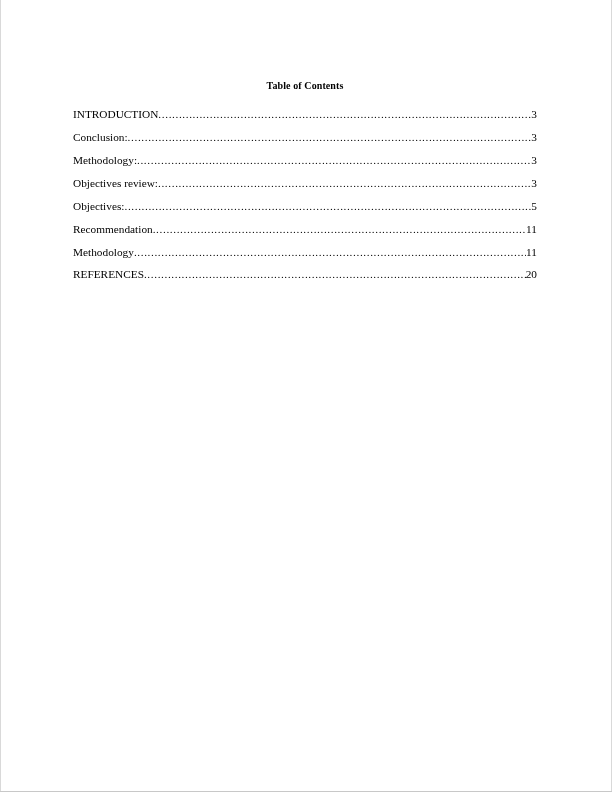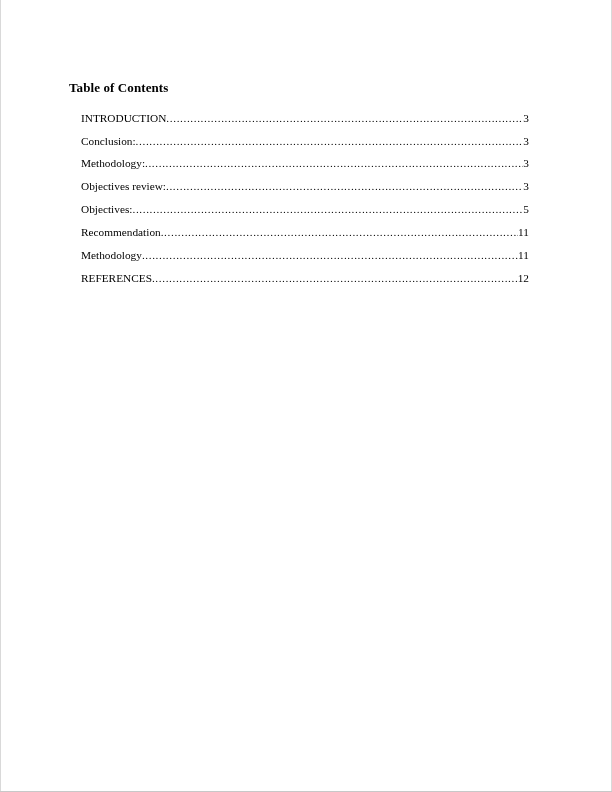--- a/index.html
+++ b/index.html
@@ -48,28 +48,29 @@
     width: 1px;
     background: #d9d9d9;
   }
   .content {
     position: absolute;
     left: 69px;
     top: 80px;
     width: 472px;
   }
   .toc-title {
+    text-align: center;
     font-weight: bold;
-    font-size: 13px;
+    font-size: 10px;
     letter-spacing: 0.1px;
     margin: 0 0 16px 0;
     line-height: 1.2;
   }
   .toc-list {
-    margin: 12px;
+    margin: 4px;
     padding: 0;
     list-style: none;
   }
   .toc-entry {
     display: flex;
     align-items: baseline;
     font-size: 11.3px;
     line-height: 1.1;
     margin-bottom: 10.5px;
     white-space: nowrap;
@@ -135,17 +136,17 @@
         <span class="toc-page">11</span>
       </li>
       <li class="toc-entry">
         <span class="toc-label">Methodology</span>
         <span class="toc-dots">............................................................................................................................................................................................................................................................................................................</span>
         <span class="toc-page">11</span>
       </li>
       <li class="toc-entry">
         <span class="toc-label">REFERENCES</span>
         <span class="toc-dots">............................................................................................................................................................................................................................................................................................................</span>
-        <span class="toc-page">12</span>
+        <span class="toc-page">20</span>
       </li>
     </ul>
   </div>
 </div>
 
 </body></html>

